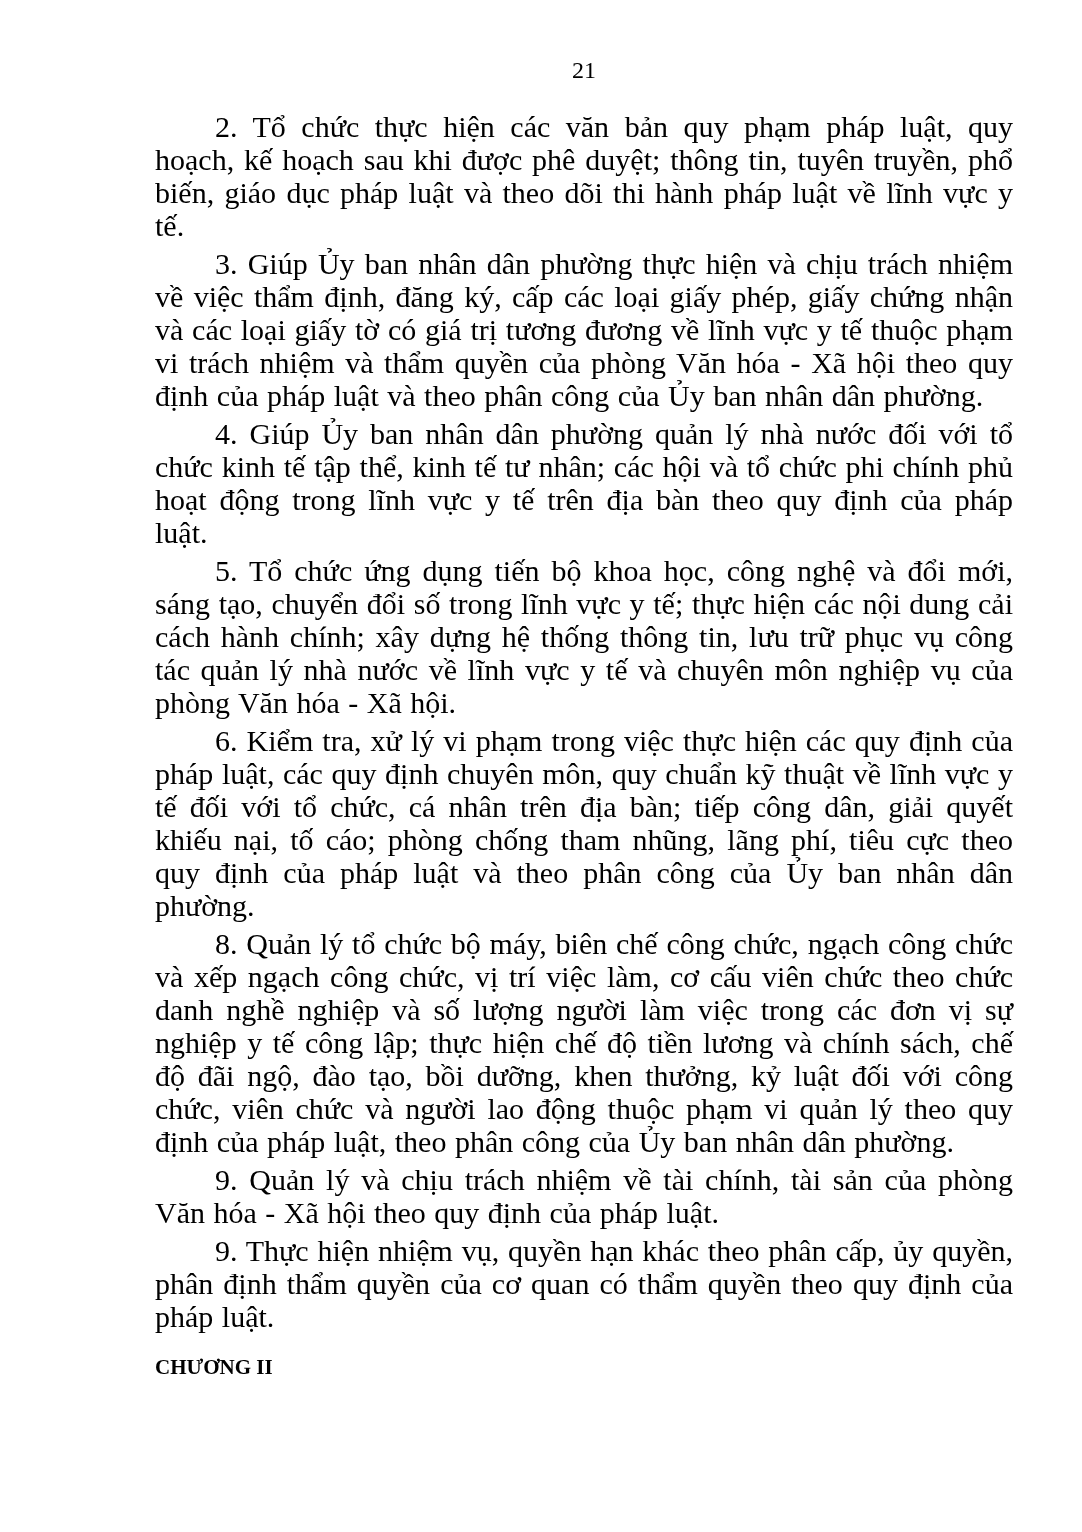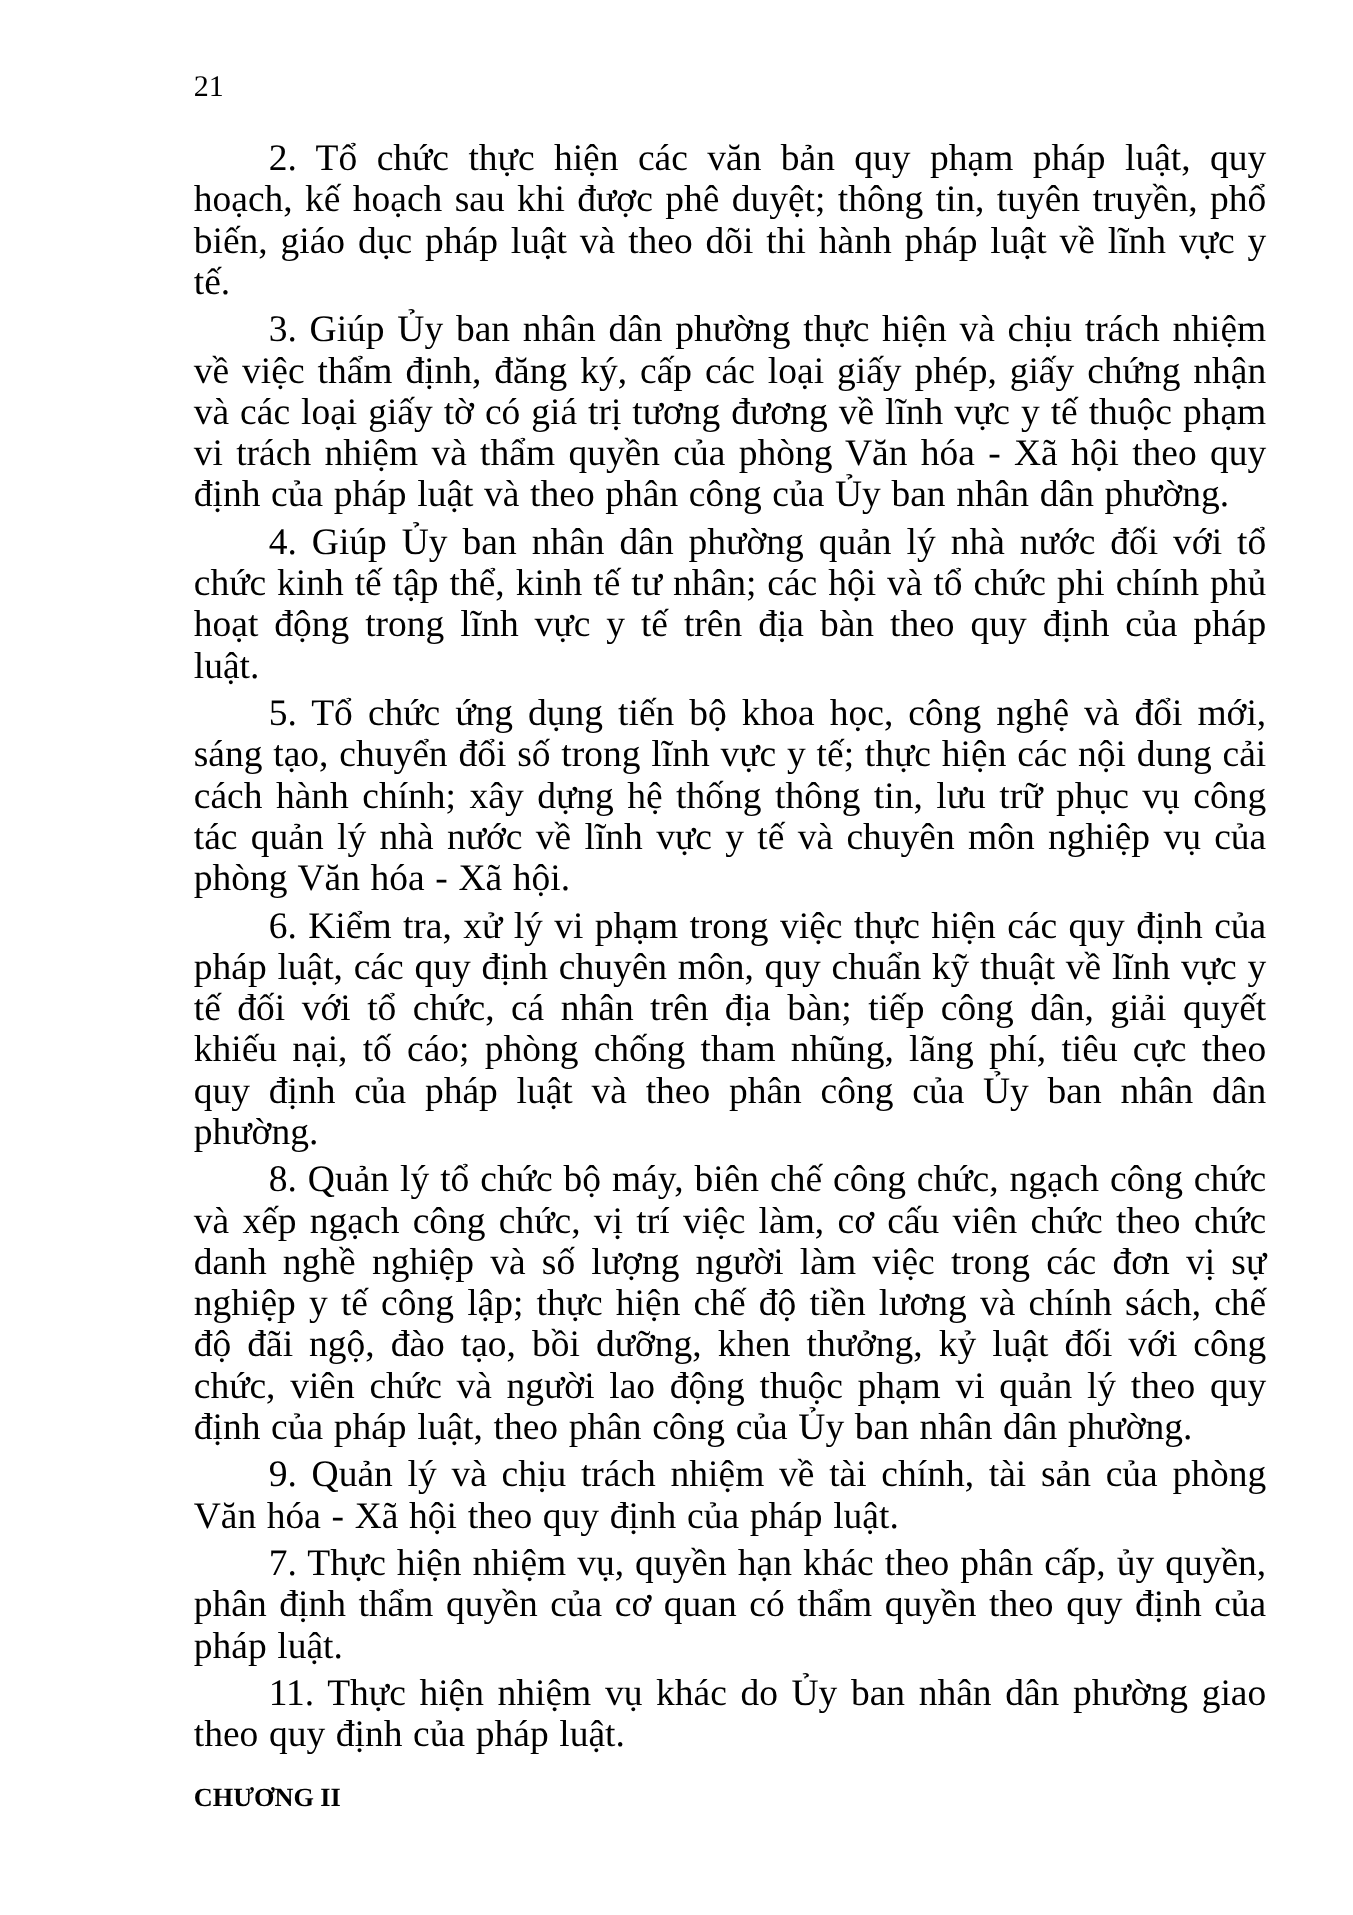--- a/index.html
+++ b/index.html
@@ -16,20 +16,21 @@
     font-family: "Liberation Serif", "DejaVu Serif", serif;
     box-sizing: border-box;
     padding-top: 56px;
     overflow: hidden;
   }
   .content {
     margin-left: 155px;
     width: 858px;
   }
   .page-number {
+    text-align: center;
     font-size: 24px;
     line-height: 28px;
     margin-bottom: 26px;
   }
   p.clause {
     font-size: 30px;
     line-height: 33px;
     text-align: justify;
     text-indent: 60px;
     margin: 0 0 5px 0;
@@ -69,21 +70,20 @@
 
     <div class="page-number">21</div>
 
     <p class="clause">2. Tổ chức thực hiện các văn bản quy phạm pháp luật, quy hoạch, kế hoạch sau khi được phê duyệt; thông tin, tuyên truyền, phổ biến, giáo dục pháp luật và theo dõi thi hành pháp luật về lĩnh vực y tế.</p>
     <p class="clause">3. Giúp Ủy ban nhân dân phường thực hiện và chịu trách nhiệm về việc thẩm định, đăng ký, cấp các loại giấy phép, giấy chứng nhận và các loại giấy tờ có giá trị tương đương về lĩnh vực y tế thuộc phạm vi trách nhiệm và thẩm quyền của phòng Văn hóa - Xã hội theo quy định của pháp luật và theo phân công của Ủy ban nhân dân phường.</p>
     <p class="clause">4. Giúp Ủy ban nhân dân phường quản lý nhà nước đối với tổ chức kinh tế tập thể, kinh tế tư nhân; các hội và tổ chức phi chính phủ hoạt động trong lĩnh vực y tế trên địa bàn theo quy định của pháp luật.</p>
     <p class="clause">5. Tổ chức ứng dụng tiến bộ khoa học, công nghệ và đổi mới, sáng tạo, chuyển đổi số trong lĩnh vực y tế; thực hiện các nội dung cải cách hành chính; xây dựng hệ thống thông tin, lưu trữ phục vụ công tác quản lý nhà nước về lĩnh vực y tế và chuyên môn nghiệp vụ của phòng Văn hóa - Xã hội.</p>
     <p class="clause">6. Kiểm tra, xử lý vi phạm trong việc thực hiện các quy định của pháp luật, các quy định chuyên môn, quy chuẩn kỹ thuật về lĩnh vực y tế đối với tổ chức, cá nhân trên địa bàn; tiếp công dân, giải quyết khiếu nại, tố cáo; phòng chống tham nhũng, lãng phí, tiêu cực theo quy định của pháp luật và theo phân công của Ủy ban nhân dân phường.</p>
     <p class="clause">8. Quản lý tổ chức bộ máy, biên chế công chức, ngạch công chức và xếp ngạch công chức, vị trí việc làm, cơ cấu viên chức theo chức danh nghề nghiệp và số lượng người làm việc trong các đơn vị sự nghiệp y tế công lập; thực hiện chế độ tiền lương và chính sách, chế độ đãi ngộ, đào tạo, bồi dưỡng, khen thưởng, kỷ luật đối với công chức, viên chức và người lao động thuộc phạm vi quản lý theo quy định của pháp luật, theo phân công của Ủy ban nhân dân phường.</p>
     <p class="clause">9. Quản lý và chịu trách nhiệm về tài chính, tài sản của phòng Văn hóa - Xã hội theo quy định của pháp luật.</p>
-    <p class="clause">7. Thực hiện nhiệm vụ, quyền hạn khác theo phân cấp, ủy quyền, phân định thẩm quyền của cơ quan có thẩm quyền theo quy định của pháp luật.</p>
-    <p class="clause">11. Thực hiện nhiệm vụ khác do Ủy ban nhân dân phường giao theo quy định của pháp luật.</p>
+    <p class="clause">9. Thực hiện nhiệm vụ, quyền hạn khác theo phân cấp, ủy quyền, phân định thẩm quyền của cơ quan có thẩm quyền theo quy định của pháp luật.</p>
 
     <div class="chapter-heading">CHƯƠNG II</div>
 
 
 
   </div>
 </div>
 
 </body></html>

